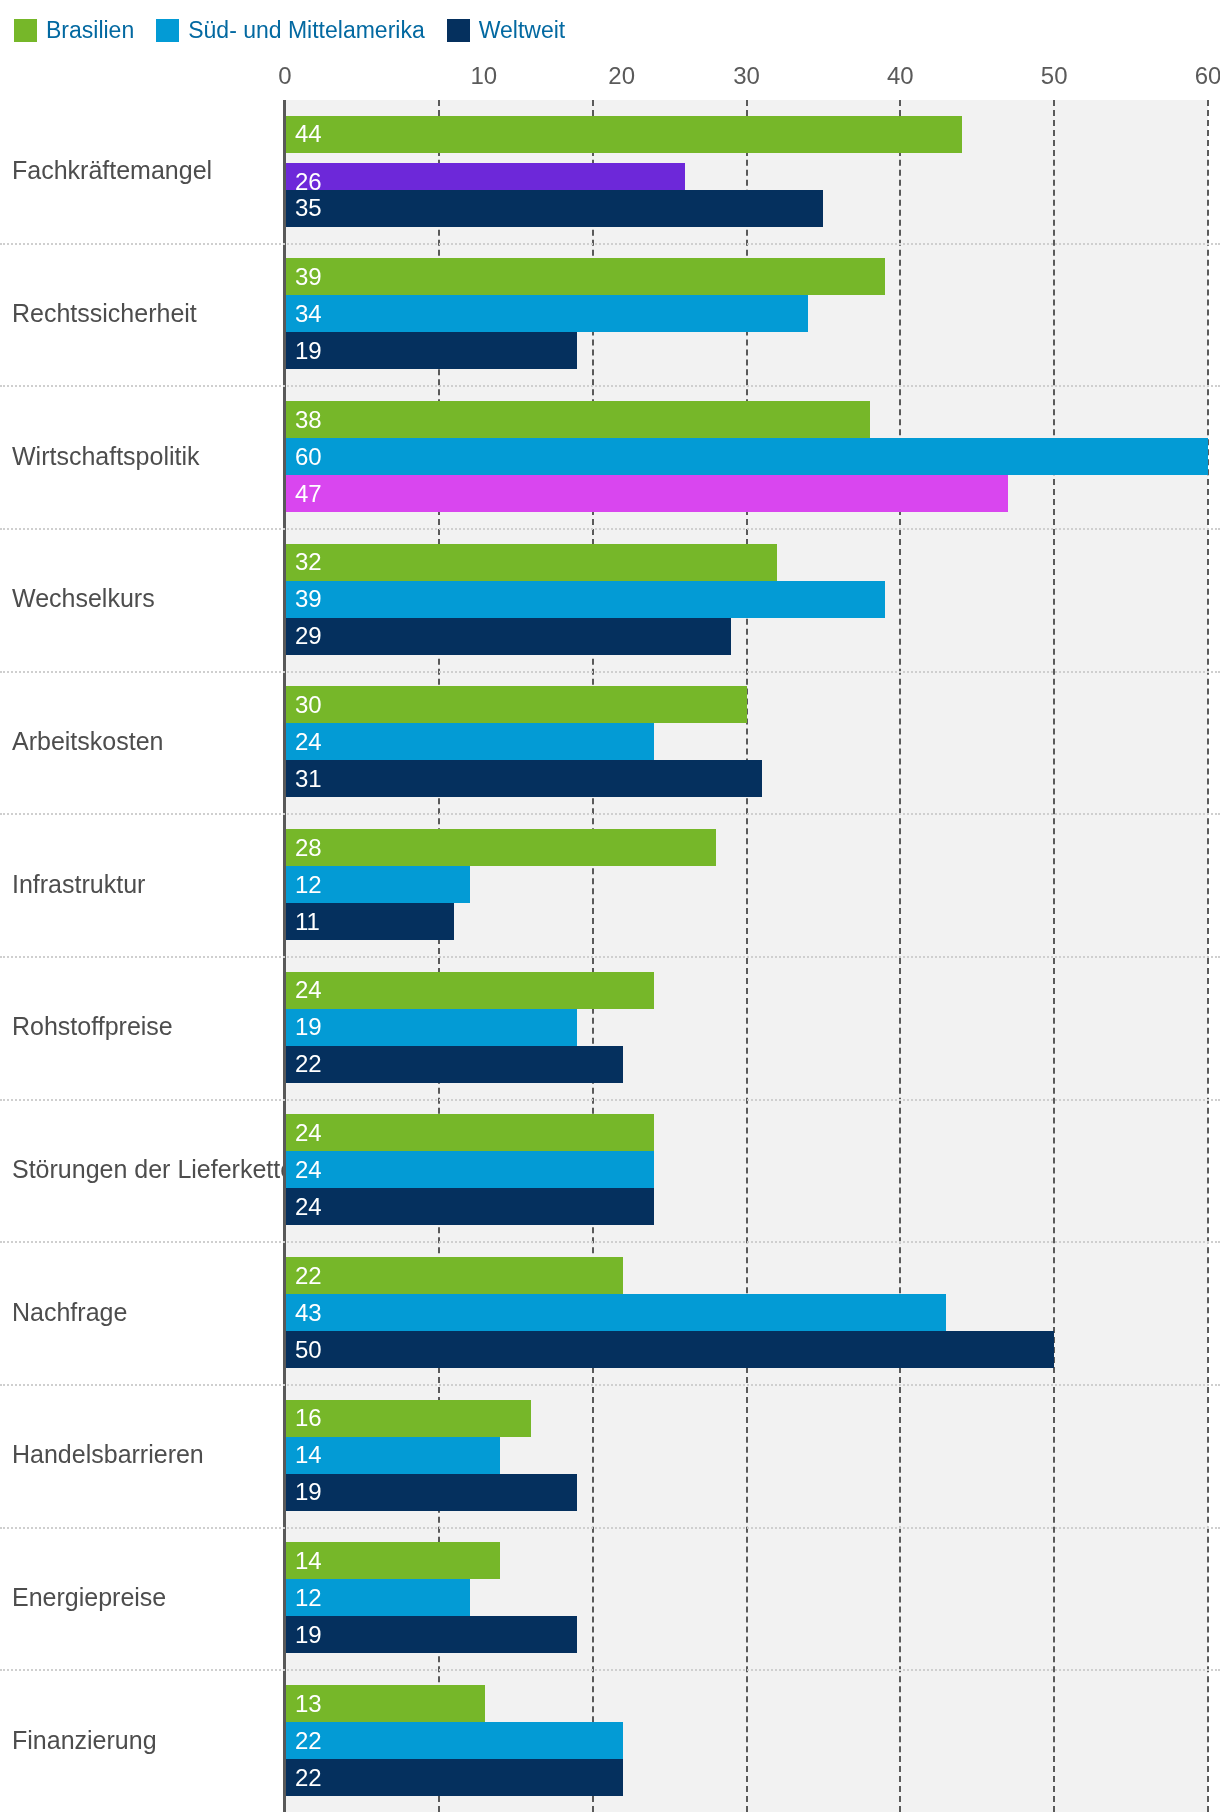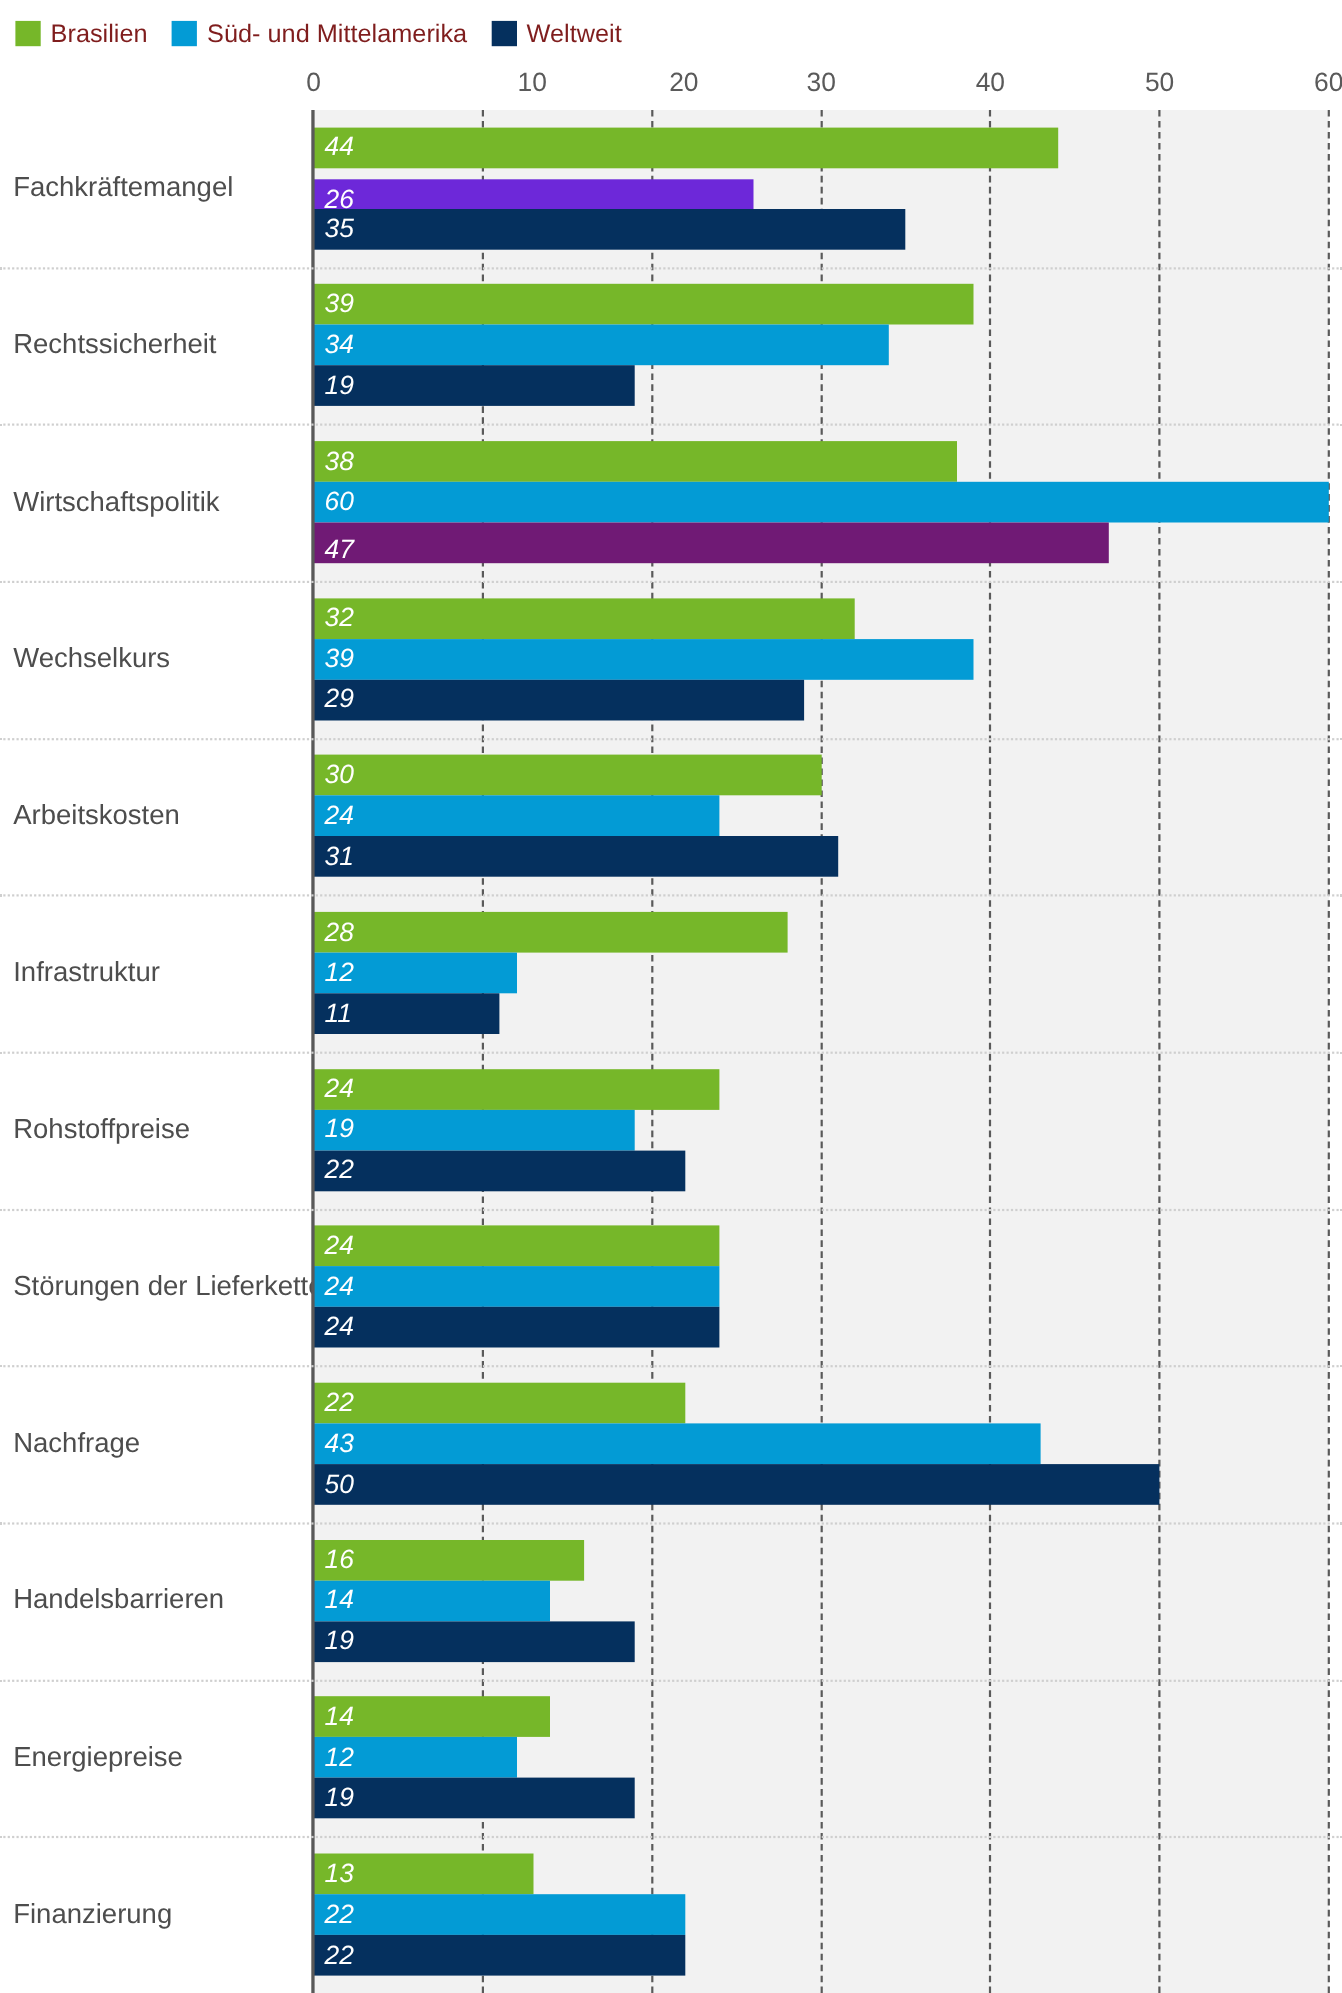--- a/index.html
+++ b/index.html
@@ -38,21 +38,21 @@
     margin-right: 22px;
   }
   .legend-swatch {
     width: 23px;
     height: 23px;
     margin-right: 9px;
     flex: 0 0 auto;
   }
   .legend-label {
     font-size: 23px;
-    color: #7f1d1d;
+    color: #0369a1;
     line-height: 1;
     white-space: nowrap;
   }
 
   
   #x-axis-labels {
     position: absolute;
     top: 62px;
     left: 0;
     width: 1220px;
@@ -114,21 +114,20 @@
     color: #4d4d4d;
     white-space: nowrap;
     line-height: 1.1;
   }
   .bars {
     position: absolute;
     left: 285px;
     top: 0;
     width: 923px;
     height: 100%;
-    font-style: italic;
   }
   .bar {
     position: absolute;
     left: 0;
     display: flex;
     align-items: center;
     box-sizing: border-box;
     padding-left: 10px;
   }
   .bar-value {
@@ -220,21 +219,21 @@
         <div class="separator" style="top: 285.333px;"></div>
         <div class="group" style="top: 285.333px; height: 142.667px;">
           <div class="group-label">Wirtschaftspolitik</div>
           <div class="bars">
             <div class="bar" style="top: 15.8333px; height: 37px; width: 584.567px; background: rgb(118, 183, 41);">
               <span class="bar-value">38</span>
             </div>
             <div class="bar" style="top: 52.8333px; height: 37px; width: 923px; background: rgb(3, 155, 213);">
               <span class="bar-value">60</span>
             </div>
-            <div class="bar" style="top: 89.8333px; height: 37px; width: 723.017px; background: #701a75; align-items: flex-end;">
+            <div class="bar" style="top: 89.8333px; height: 37px; width: 723.017px; background: #d946ef;">
               <span class="bar-value">47</span>
             </div>
           </div>
         </div>
         <div class="separator" style="top: 428px;"></div>
         <div class="group" style="top: 428px; height: 142.667px;">
           <div class="group-label">Wechselkurs</div>
           <div class="bars">
             <div class="bar" style="top: 15.8333px; height: 37px; width: 492.267px; background: rgb(118, 183, 41);">
               <span class="bar-value">32</span>

